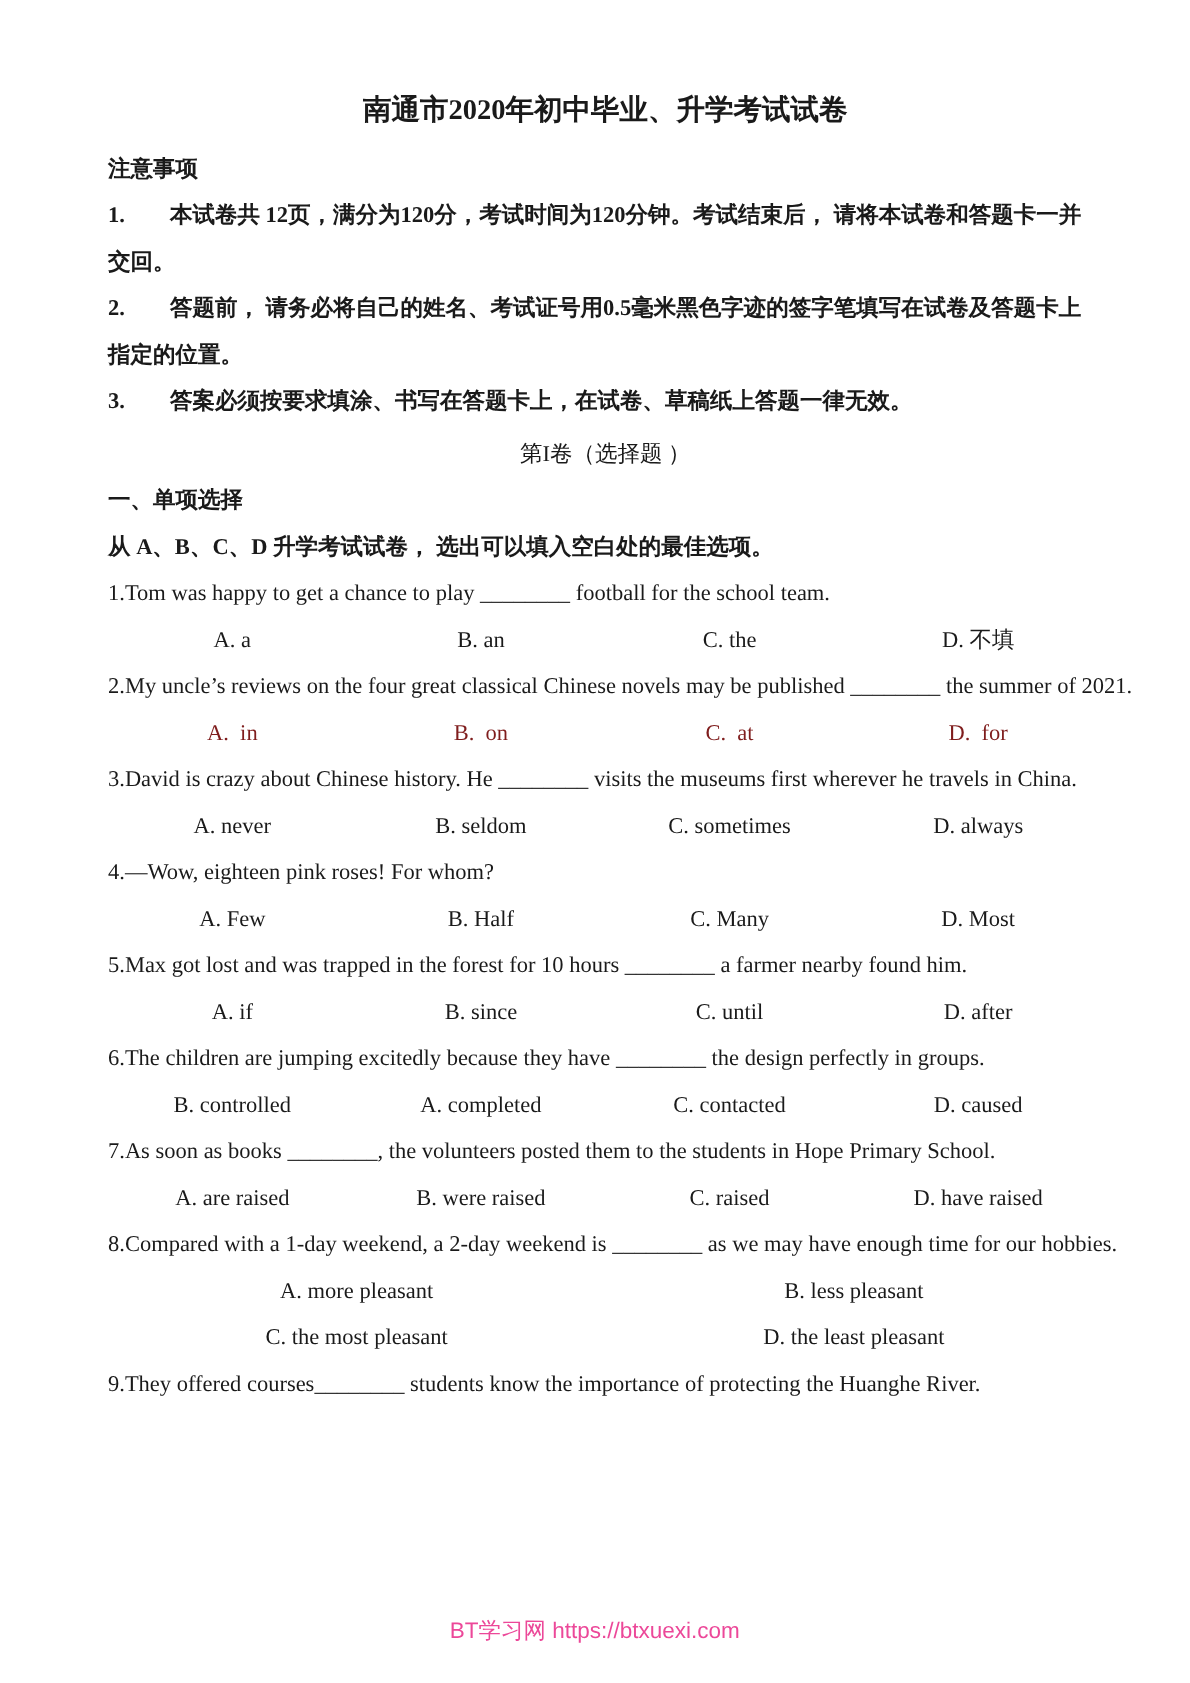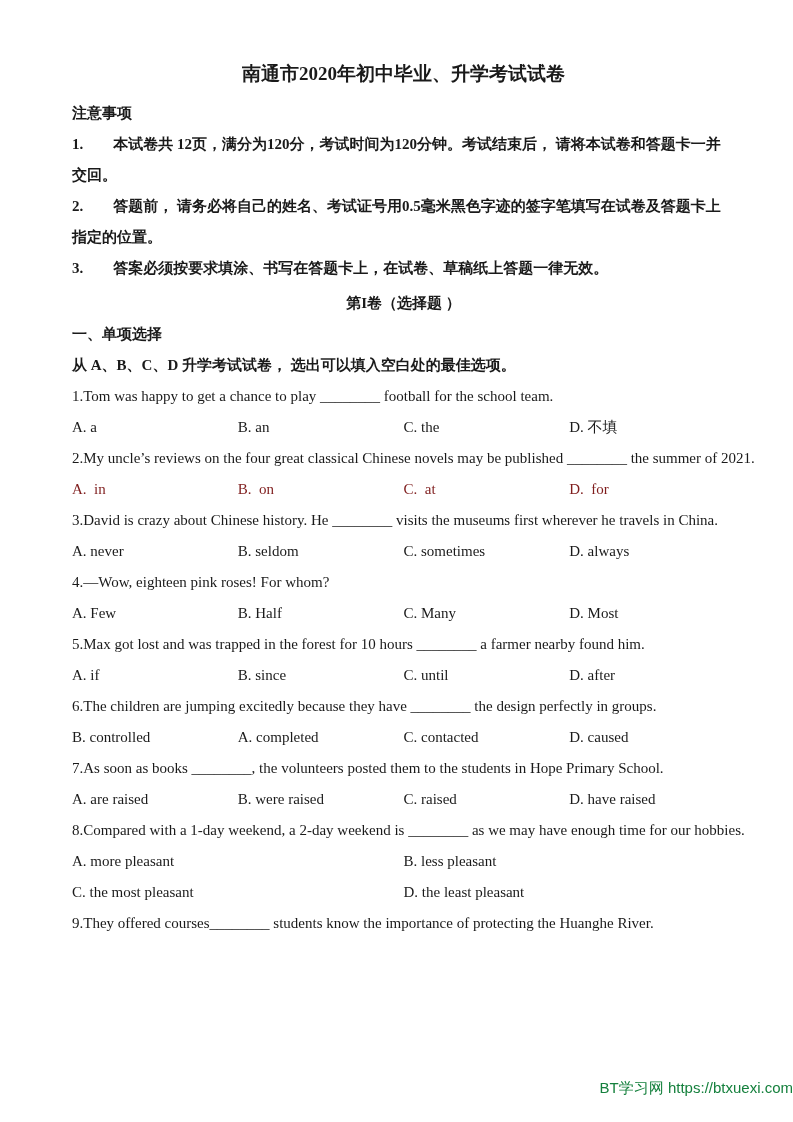--- a/index.html
+++ b/index.html
@@ -26,21 +26,21 @@
     text-align: center;
     margin: 0 0 9px 0;
     line-height: 31px;
     white-space: nowrap;
   }
   .notice-heading, .notice-intro, .notice-item {
     font-weight: bold;
     line-height: 31px;
   }
   .section-title {
-    font-weight: bold;
+    font-weight: normal;
     text-align: center;
     line-height: 31px;
     margin-top: 4px;
   }
   .part-title {
     font-weight: bold;
     line-height: 31px;
   }
   .part-instruction {
     font-weight: bold;
@@ -48,37 +48,38 @@
   }
   .question { margin: 0; }
   .stem {
     line-height: 31px;
     white-space: nowrap;
   }
   .options {
     display: flex;
     flex-wrap: wrap;
     line-height: 31px;
+    text-align: center;
   }
   .options .option {
     white-space: pre;
     overflow: visible;
   }
   .options.cols-4 .option { width: 25%; }
   .options.cols-2 .option { width: 50%; }
   .options.muted { color: #7f1d1d; }
   .footer {
     position: absolute;
     left: 0;
     right: 0;
     bottom: 24px;
-    text-align: right;
+    text-align: center;
     font-family: "Liberation Sans", "DejaVu Sans", sans-serif;
     font-size: 15px;
-    color: #15803d;
+    color: #ec4899;
     line-height: 20px;
   }
 </style>
 </head>
 <body>
 
 <div class="page">
 
   <h1 class="title">南通市2020年初中毕业、升学考试试卷</h1>
 

